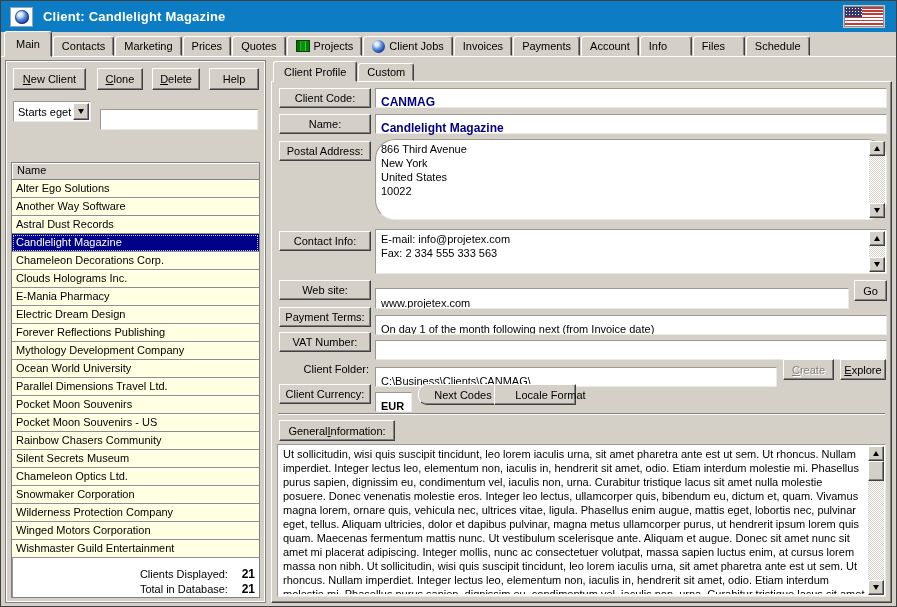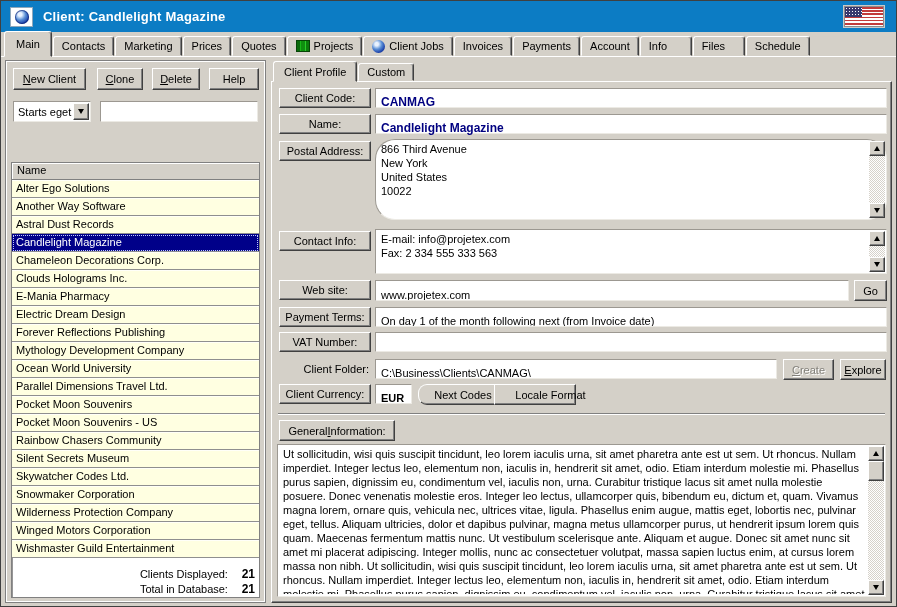--- a/index.html
+++ b/index.html
@@ -38,21 +38,21 @@
     background:radial-gradient(circle at 36% 32%, #E8F2FF 0 14%, #5A8FD6 42%, #1A3FA8 72%, #0A1E70 100%);}
   
   .main-area{position:absolute;top:55px;left:0;right:0;bottom:0;border-top:1px solid #fff;background:#D4D0C8;}
   
   .btn{background:#D4D0C8;border:1px solid;border-color:#FFFFFF #404040 #404040 #FFFFFF;
     box-shadow:inset -1px -1px 0 #808080;display:flex;align-items:center;justify-content:center;
     font-family:"Liberation Sans",sans-serif;font-size:11px;cursor:default;white-space:nowrap;}
   .btn.disabled{color:#84827C;text-shadow:1px 1px 0 #fff;}
   .tfield{background:#fff;border:1px solid;border-color:#9C9891 #ECEAE4 #ECEAE4 #9C9891;
     font-family:"Liberation Sans",sans-serif;font-size:11px;padding:8px 0 0 5px;display:flex;align-items:center;}
-  input.tfield{outline:none;}
+  input.tfield{outline:none;margin-top:8px;}
   .val-strong{font-weight:bold;color:#000080;font-size:12px;}
   .combo{display:flex;background:#fff;border:1px solid;border-color:#9C9891 #ECEAE4 #ECEAE4 #9C9891;
     align-items:center;padding-left:4px;position:relative;}
   .combo .cb-btn{position:absolute;right:1px;top:1px;bottom:1px;width:16px;}
   .arr-up{width:0;height:0;border-left:3px solid transparent;border-right:3px solid transparent;border-bottom:5px solid #000;}
   .arr-down{width:0;height:0;border-left:3px solid transparent;border-right:3px solid transparent;border-top:5px solid #000;}
   .textbox{position:absolute;background:#fff;border:1px solid;border-color:#9C9891 #ECEAE4 #ECEAE4 #9C9891;}
   .tb-text{position:absolute;top:2px;left:5px;right:20px;bottom:2px;white-space:pre-line;
     overflow:hidden;line-height:14px;}
   .vscroll{position:absolute;top:1px;right:1px;bottom:1px;width:16px;
@@ -279,21 +279,21 @@
 
             <div class="list-row">
               <span>Rainbow Chasers Community</span>
             </div>
 
             <div class="list-row">
               <span>Silent Secrets Museum</span>
             </div>
 
             <div class="list-row">
-              <span>Skywatcher Codes Ltd.</span>
+              <span>Chameleon Optics Ltd.</span>
             </div>
 
             <div class="list-row">
               <span>Snowmaker Corporation</span>
             </div>
 
             <div class="list-row">
               <span>Wilderness Protection Company</span>
             </div>
 

